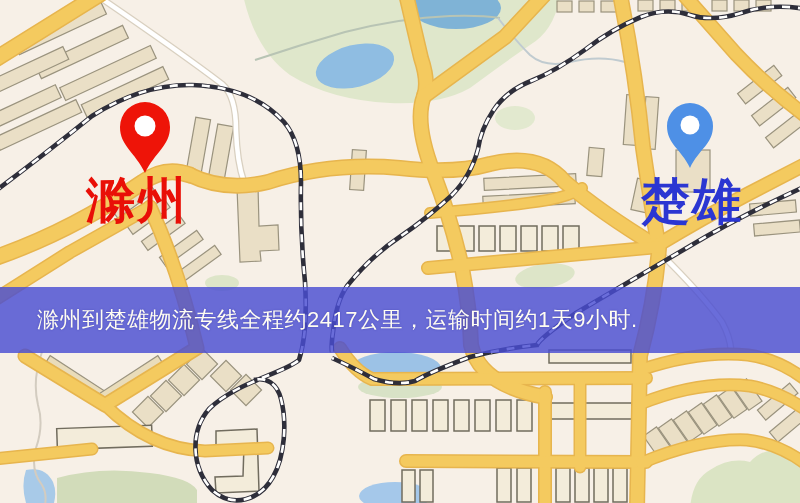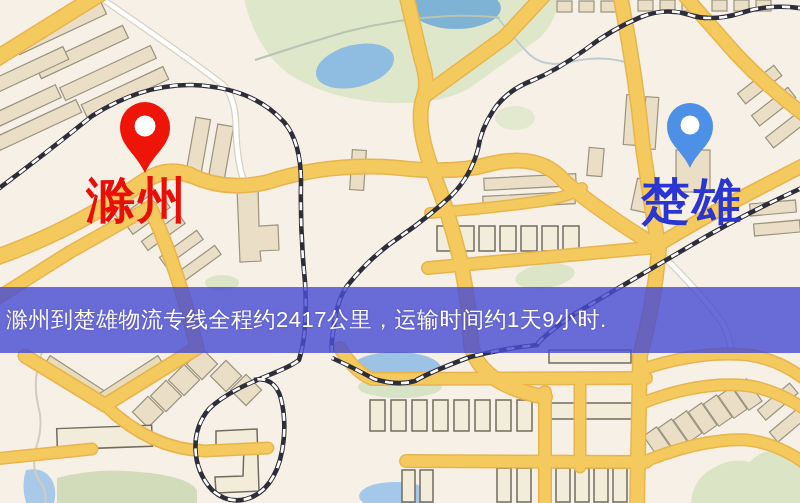--- a/index.html
+++ b/index.html
@@ -12,21 +12,21 @@
   .city-label{
     position:absolute;line-height:1;font-size:49px;font-weight:700;
     font-family:"Liberation Serif","DejaVu Serif",serif;letter-spacing:2px;
     white-space:nowrap;user-select:none;
   }
   .city-label.origin{left:86px;top:176px;color:#e90f07;}
   .city-label.destination{left:641px;top:177px;color:#2b36d2;}
   .banner{
     position:absolute;left:0;top:287px;width:800px;height:66px;
     background:rgba(73,77,210,0.82);
-    display:flex;align-items:center;box-sizing:border-box;padding-left:6px;
+    display:flex;align-items:center;box-sizing:border-box;padding-left:37px;
   }
   .banner-text{
     color:#fffdf2;font-size:22px;letter-spacing:0.5px;white-space:nowrap;
     text-shadow:0 0 2px rgba(50,50,160,0.55);
   }
 </style>
 </head>
 <body>
 
 <div class="stage">

